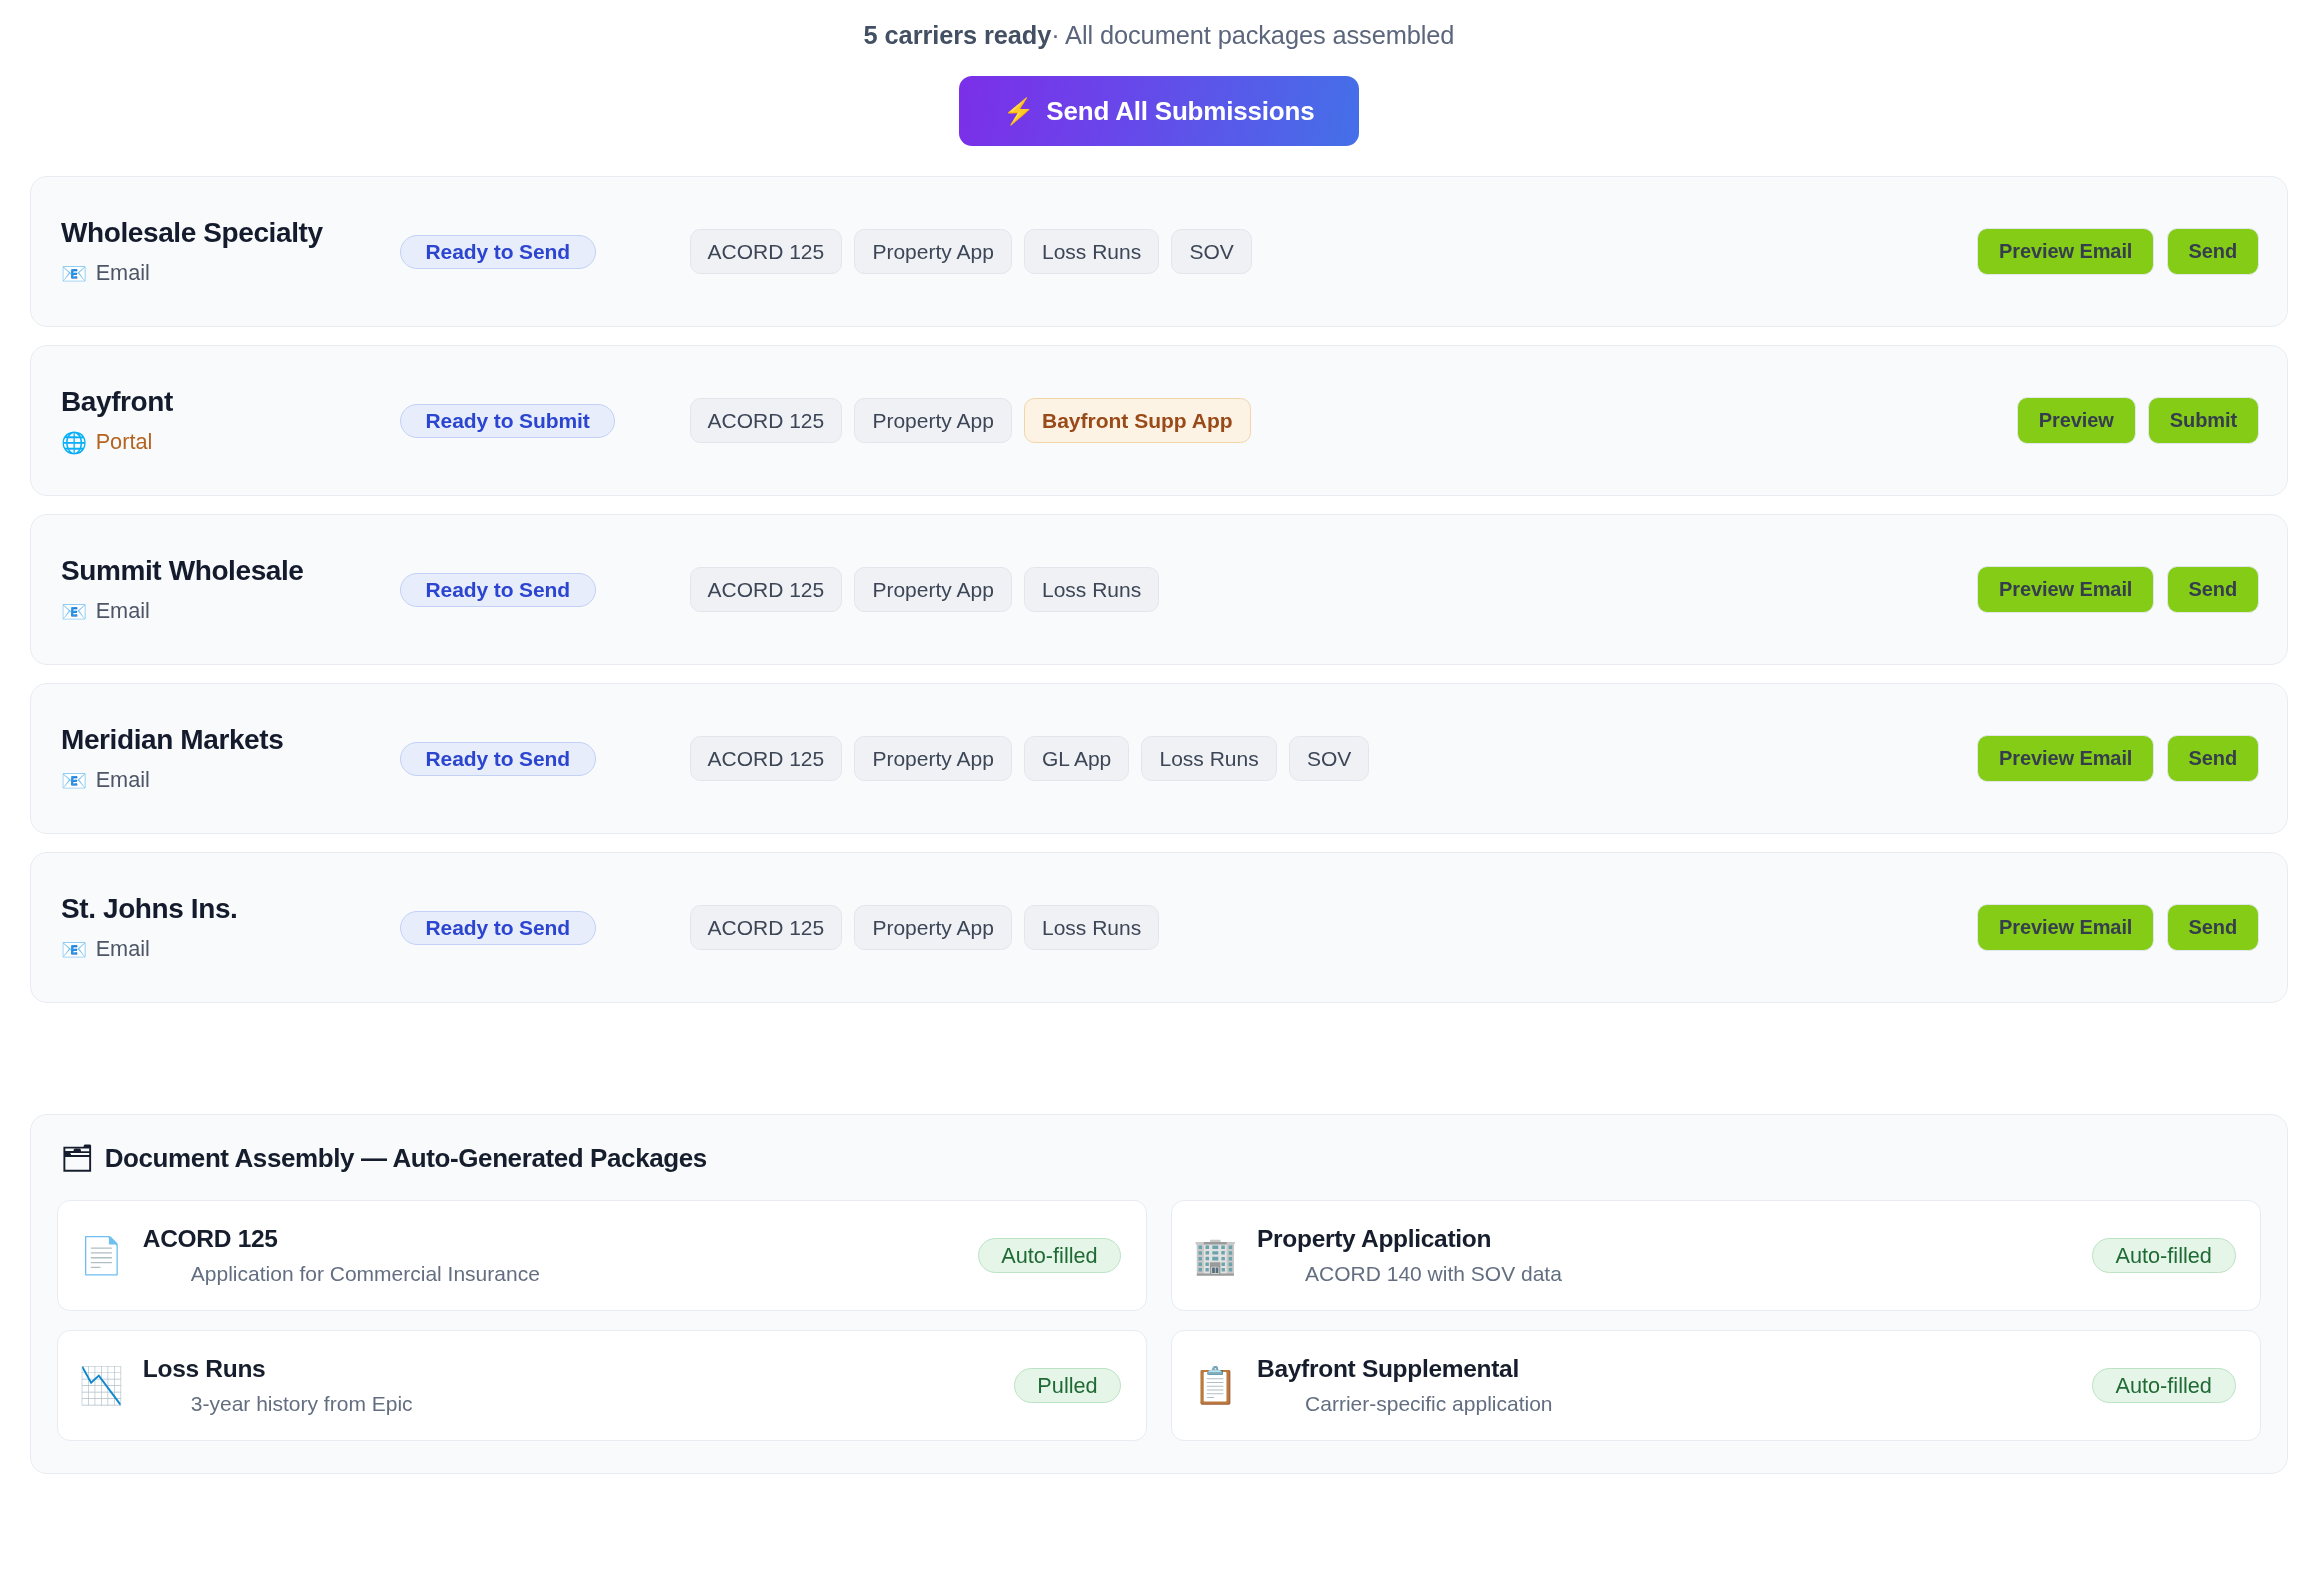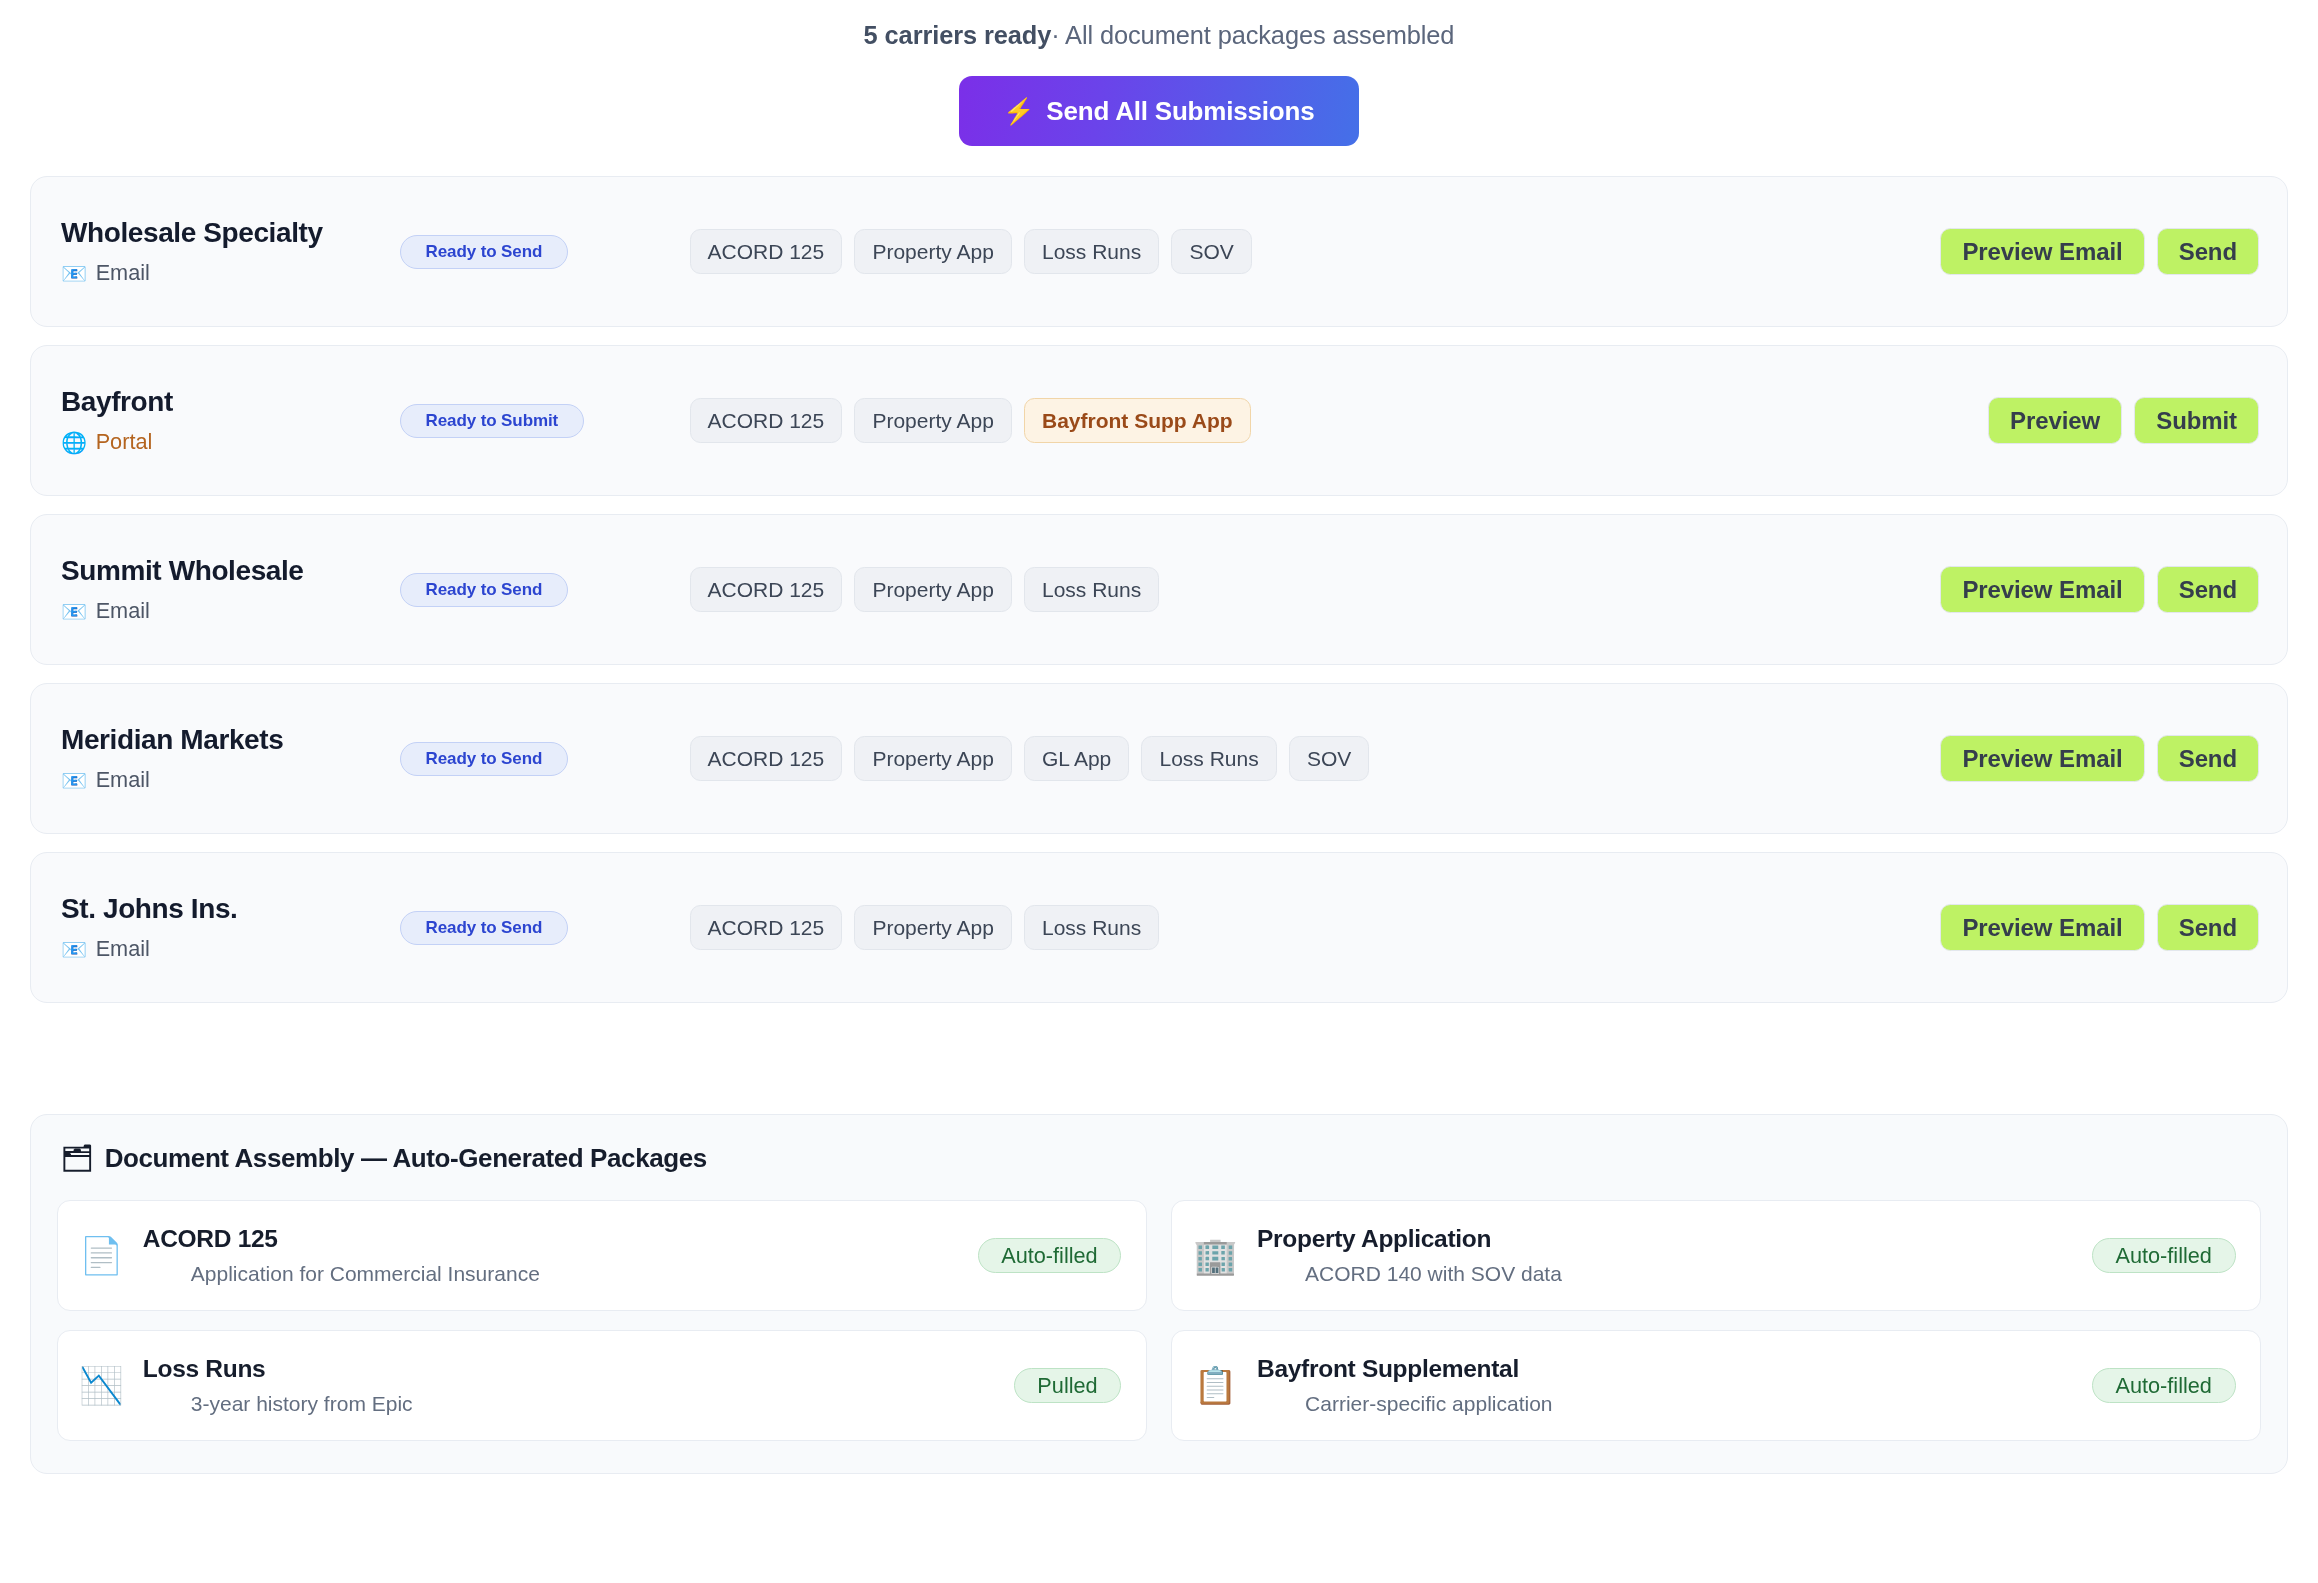--- a/index.html
+++ b/index.html
@@ -94,21 +94,21 @@
   .carrier-channel.portal { color: #b4641f; }
   .channel-glyph { font-size: 21px; line-height: 1; }
 
   .status-badge {
     display: inline-flex;
     align-items: center;
     justify-content: center;
     height: 34px;
     padding: 0 24.5px;
     border-radius: 24.5px;
-    font-size: 17px;
+    font-size: 21px;
     font-weight: bold;
     letter-spacing: -0.1px;
     background: #e7edfb;
     border: 1.4px solid #c3d1f6;
     color: #2c45d0;
     white-space: nowrap;
   }
   .status-wrap {
     flex: 0 0 auto;
     width: 282px;
@@ -147,24 +147,24 @@
     gap: 12.2px;
     flex: 0 0 auto;
   }
   .action-btn {
     display: inline-flex;
     align-items: center;
     justify-content: center;
     height: 47px;
     padding: 0 21px;
     border-radius: 10.4px;
-    background: #bef264;
+    background: #84cc16;
     border: 1.4px solid #e3e7ed;
     color: #353e4c;
-    font-size: 24px;
+    font-size: 20px;
     font-weight: bold;
     letter-spacing: -0.1px;
     cursor: pointer;
     white-space: nowrap;
     font-family: "Liberation Sans", sans-serif;
   }
 
   
   .assembly-panel {
     margin-top: 111px;

